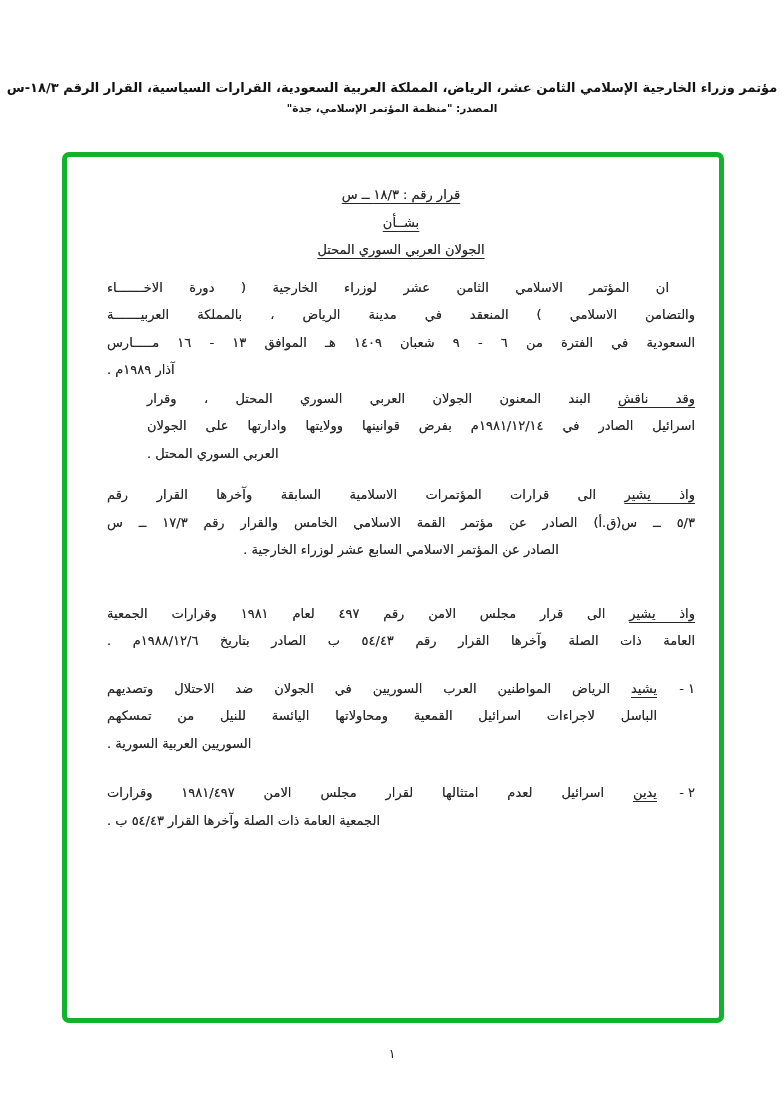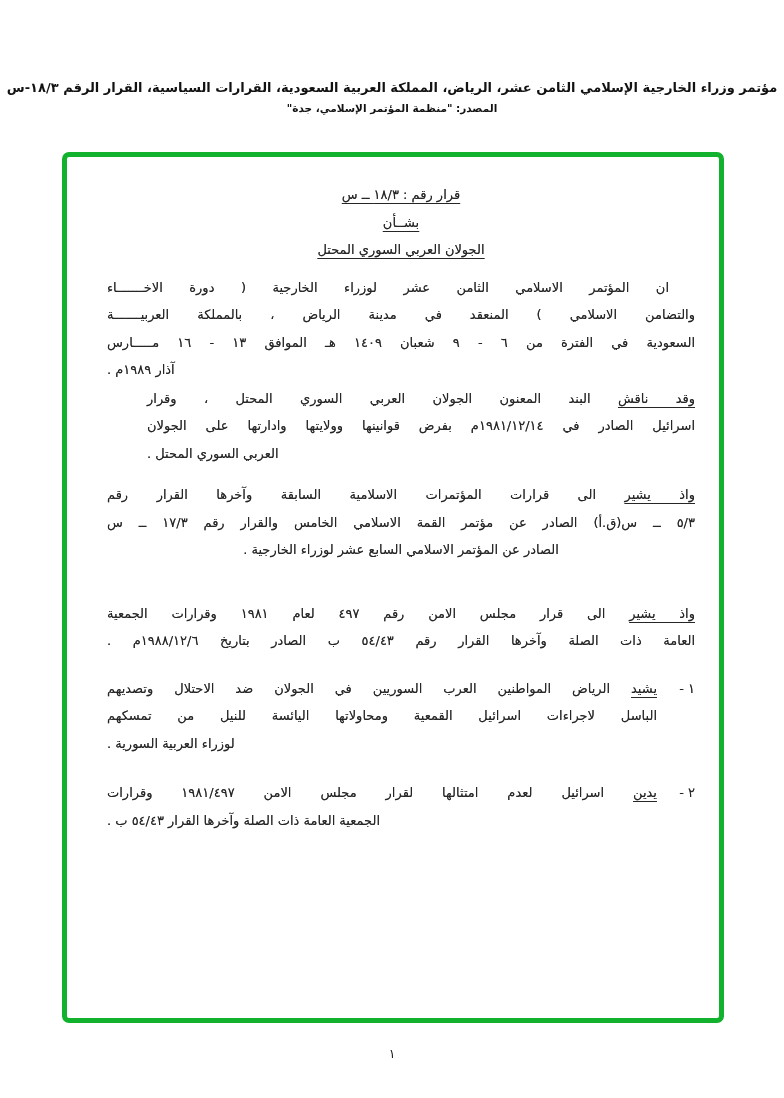--- a/index.html
+++ b/index.html
@@ -118,21 +118,21 @@
       <div class="para mb-20">
         <div class="ln just"><span class="u">واذ يشير</span><span> الى قرار مجلس الامن رقم ٤٩٧ لعام ١٩٨١ وقرارات الجمعية</span></div>
         <div class="ln just">العامة ذات الصلة وآخرها القرار رقم ٥٤/٤٣ ب الصادر بتاريخ ١٩٨٨/١٢/٦م .</div>
       </div>
 
       <div class="item mb-22">
         <span class="num">١ -</span>
         <div class="itext">
           <div class="ln just"><span class="u">يشيد</span><span> الرياض المواطنين العرب السوريين في الجولان ضد الاحتلال وتصديهم</span></div>
           <div class="ln just">الباسل لاجراءات اسرائيل القمعية ومحاولاتها اليائسة للنيل من تمسكهم</div>
-          <div class="ln right pr-50">لوزراء العربية السورية .</div>
+          <div class="ln right pr-50">السوريين العربية السورية .</div>
         </div>
       </div>
 
       <div class="item">
         <span class="num">٢ -</span>
         <div class="itext">
           <div class="ln just"><span class="u">يدين</span><span> اسرائيل لعدم امتثالها لقرار مجلس الامن ١٩٨١/٤٩٧ وقرارات</span></div>
           <div class="ln right pr-50">الجمعية العامة ذات الصلة وآخرها القرار ٥٤/٤٣ ب .</div>
         </div>
       </div>

